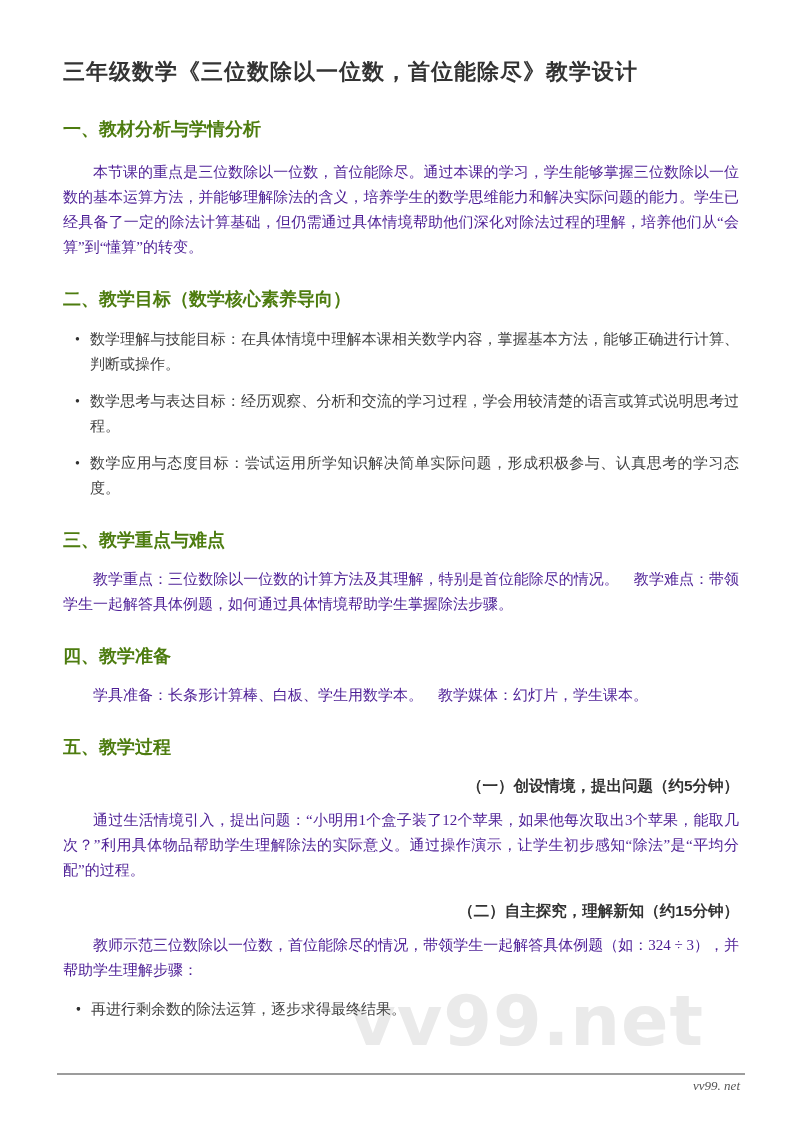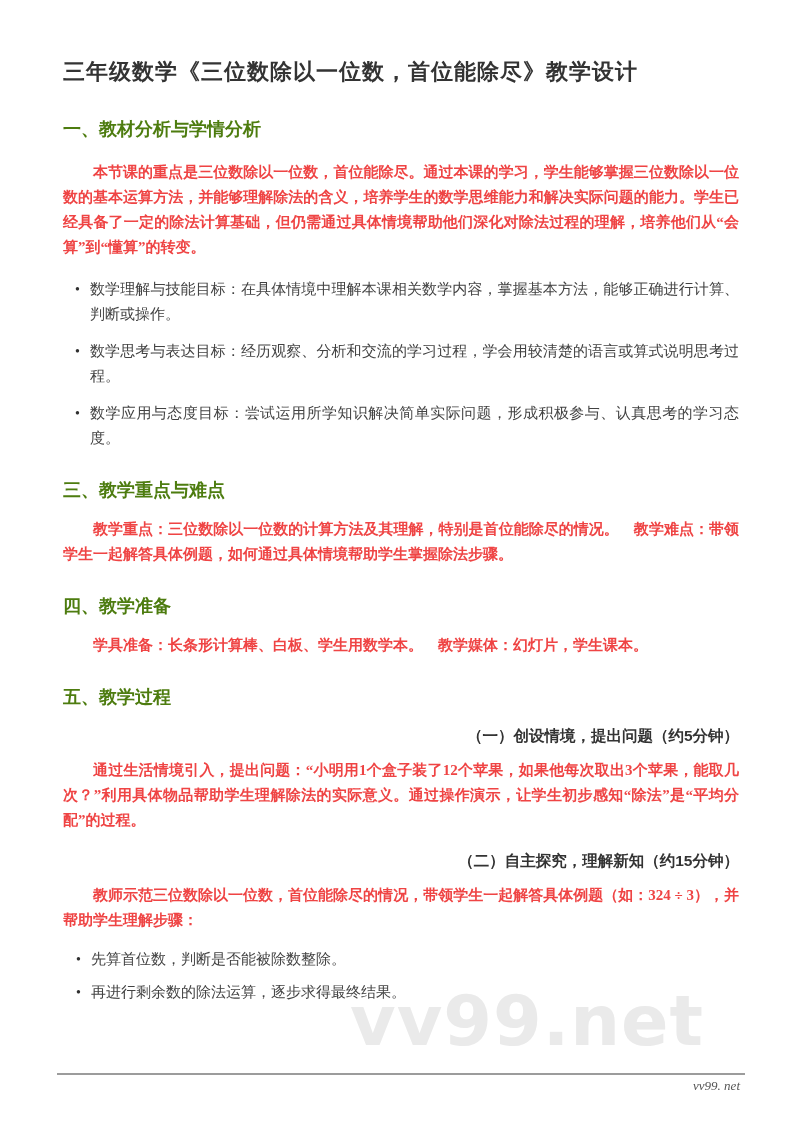--- a/index.html
+++ b/index.html
@@ -46,22 +46,21 @@
     line-height: 21px;
     color: #333333;
     text-align: right;
   }
   .para {
     margin: 18px 0 0;
     font-size: 15px;
     line-height: 25px;
     text-align: justify;
     text-indent: 2em;
-    color: #ef4444;
-    font-weight: bold;
+    color: #4c1d95;
   }
   .para.first { margin-top: 20px; }
   .bullets {
     list-style: none;
     margin: 17px 0 0;
     padding: 0 0 0 12px;
   }
   .bullets li {
     position: relative;
     padding-left: 15px;
@@ -122,20 +121,21 @@
 
   <div class="watermark">vv99.net</div>
 
   <div class="content">
 
     <h1 class="title">三年级数学《三位数除以一位数，首位能除尽》教学设计</h1>
 
     <h2 class="section-heading" style="margin-top:30px">一、教材分析与学情分析</h2>
     <p class="para first">本节课的重点是三位数除以一位数，首位能除尽。通过本课的学习，学生能够掌握三位数除以一位数的基本运算方法，并能够理解除法的含义，培养学生的数学思维能力和解决实际问题的能力。学生已经具备了一定的除法计算基础，但仍需通过具体情境帮助他们深化对除法过程的理解，培养他们从“会算”到“懂算”的转变。</p>
 
+    <h2 class="section-heading">二、教学目标（数学核心素养导向）</h2>
     <ul class="bullets">
       <li>
         <span class="bullet-dot">•</span>
         <span>数学理解与技能目标：在具体情境中理解本课相关数学内容，掌握基本方法，能够正确进行计算、判断或操作。</span>
       </li>
       <li>
         <span class="bullet-dot">•</span>
         <span>数学思考与表达目标：经历观察、分析和交流的学习过程，学会用较清楚的语言或算式说明思考过程。</span>
       </li>
       <li>
@@ -153,21 +153,20 @@
     <h2 class="section-heading">五、教学过程</h2>
 
     <h3 class="sub-heading">（一）创设情境，提出问题（约5分钟）</h3>
     <p class="para" style="margin-top:12px">通过生活情境引入，提出问题：“小明用1个盒子装了12个苹果，如果他每次取出3个苹果，能取几次？”利用具体物品帮助学生理解除法的实际意义。通过操作演示，让学生初步感知“除法”是“平均分配”的过程。</p>
 
     <h3 class="sub-heading">（二）自主探究，理解新知（约15分钟）</h3>
     <p class="para" style="margin-top:12px">教师示范三位数除以一位数，首位能除尽的情况，带领学生一起解答具体例题（如：324 ÷ 3），并帮助学生理解步骤：</p>
     <ul class="bullets tight">
       <li>
         <span class="bullet-dot">•</span>
-        <span>先算首位数，判断是否能被除数整除。</span>
       </li>
       <li>
         <span class="bullet-dot">•</span>
         <span>再进行剩余数的除法运算，逐步求得最终结果。</span>
       </li>
     </ul>
 
   </div>
 
   <div class="footer-line"></div>

